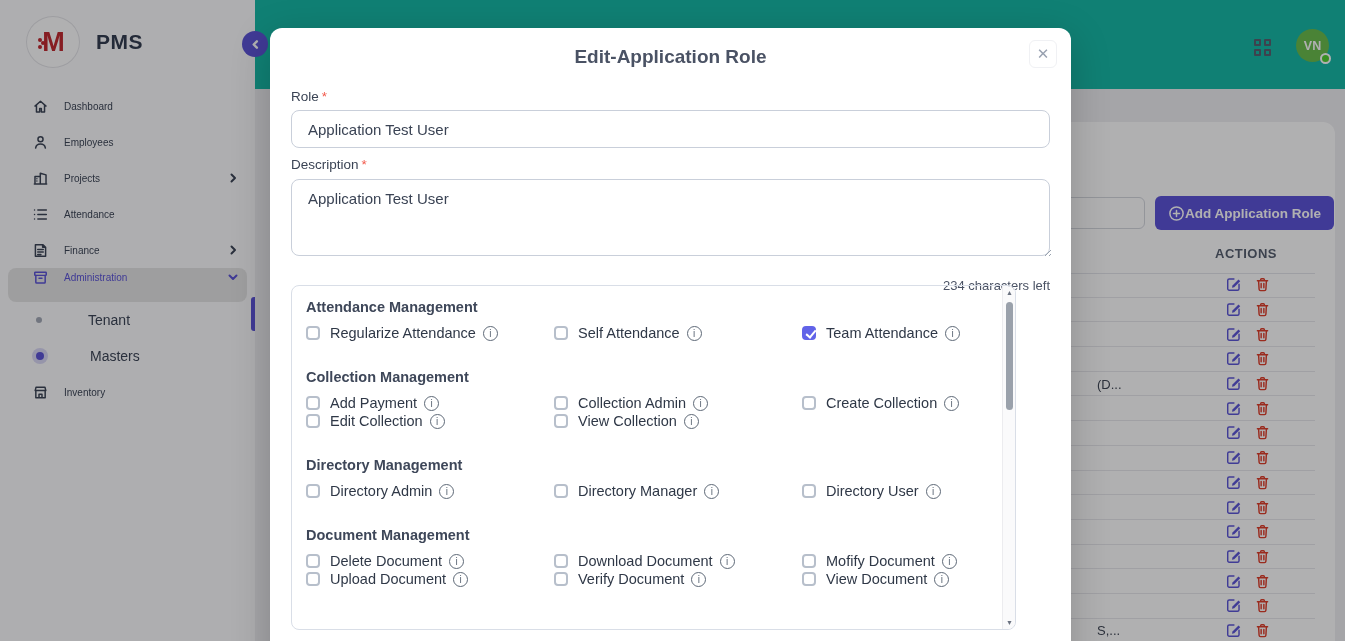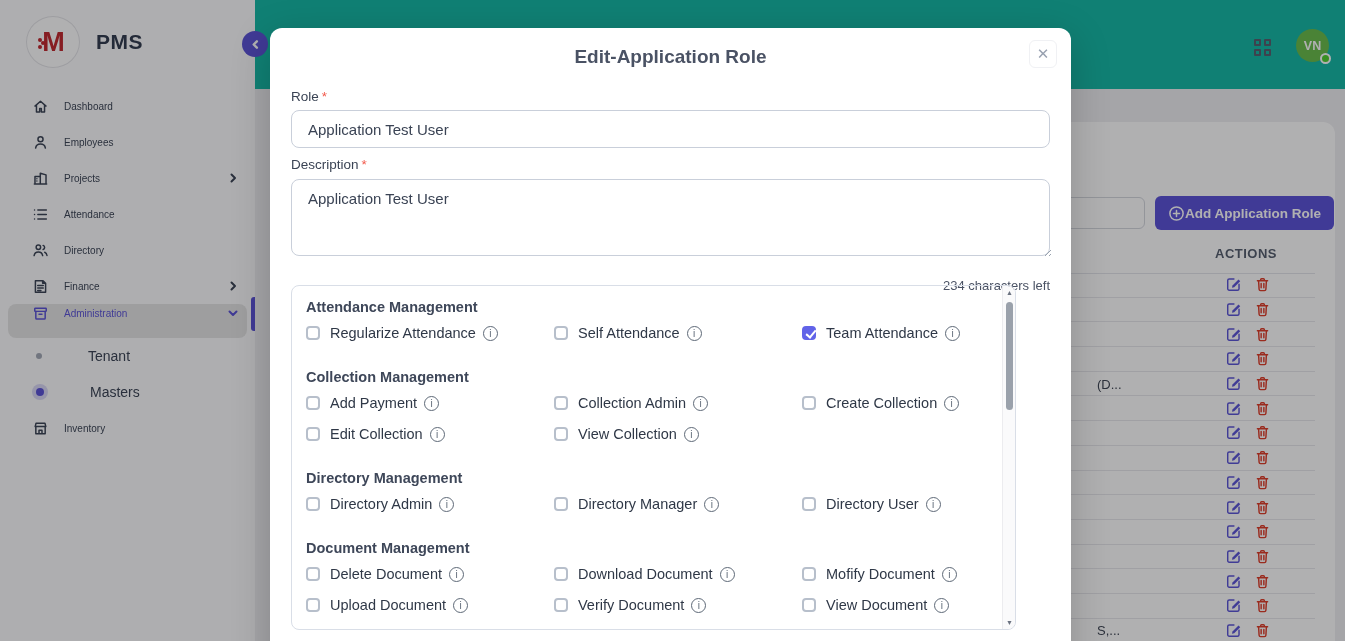--- a/index.html
+++ b/index.html
@@ -72,21 +72,21 @@
                padding:10px 16px; font-size:15px; color:#3A4354; font-family:"Liberation Sans",sans-serif; resize:none; outline:none; }
   .resize-grip { position:absolute; left:772px; top:219px; width:9px; height:9px; pointer-events:none;
                  background:repeating-linear-gradient(135deg, transparent 0 2px, #9AA3AF 2px 3px);
                  clip-path:polygon(100% 0, 100% 100%, 0 100%); }
   .chars-left { position:absolute; right:21px; top:250px; font-size:13px; color:#4A5264; }
 
   .perm-box { position:absolute; left:21px; top:257px; width:725px; height:345px; border:1px solid #D9DEE7; border-radius:8px;
               padding:12px 40px 12px 14px; overflow:hidden; }
   .perm-title { font-size:14.5px; font-weight:600; color:#3E4759; line-height:18px; margin-top:26px; margin-bottom:8px; }
   .perm-title:first-child { margin-top:0; }
-  .perm-grid { display:grid; grid-template-columns:248px 248px 1fr; row-gap:13px; }
+  .perm-grid { display:grid; grid-template-columns:248px 248px 1fr; }
   .perm-item { display:flex; align-items:center; height:18px; cursor:pointer; }
   .cb { width:14px; height:14px; border:2px solid #B7BFCB; border-radius:4px; flex:none; position:relative; background:#fff; }
   .cb.checked { background:#6163E8; border-color:#6163E8; }
   .cb.checked::after { content:""; position:absolute; left:3.5px; top:0px; width:4px; height:8px;
                        border:solid #fff; border-width:0 2px 2px 0; transform:rotate(40deg); }
   .plabel { margin-left:10px; font-size:14.5px; color:#2F3847; }
   .info { margin-left:7px; width:15px; height:15px; border:1.3px solid #5E6977; border-radius:50%;
           font-size:10px; color:#5E6977; display:flex; align-items:center; justify-content:center; flex:none; }
 
   .perm-scrollbar { position:absolute; right:0; top:0; width:13px; height:343px; background:#FAFAFB; border-left:1px solid #ECECEF;
@@ -139,29 +139,20 @@
             </svg>
           </span>
       </div>
       <div class="nav-item">
         <span class="nicon">
             <svg viewBox="0 0 16 16">
               <path d="M5.5 3.8h8M5.5 8h8M5.5 12.2h8M2.4 3.8h.01M2.4 8h.01M2.4 12.2h.01"></path>
             </svg>
           </span>
         <span>Attendance</span>
-      </div>
-      <div class="nav-item">
-        <span class="nicon">
-            <svg viewBox="0 0 16 16">
-              <circle cx="6" cy="5" r="2.1"></circle>
-              <path d="M2 12.8c.3-2.2 1.9-3.4 4-3.4s3.7 1.2 4 3.4M10.5 3.2a2 2 0 0 1 0 3.8M12 9.7c1.2.5 1.9 1.5 2.1 3"></path>
-            </svg>
-          </span>
-        <span>Directory</span>
       </div>
       <div class="nav-item">
         <span class="nicon">
             <svg viewBox="0 0 16 16">
               <path d="M3.2 2.6h7.2l2.4 2.4v8.4H3.2zM10 2.8V5h2.4M5.4 7h5.2M5.4 9.4h5.2M5.4 11.8h3"></path>
             </svg>
           </span>
         <span>Finance</span>
         <span class="chev">
             <svg viewBox="0 0 12 12">

